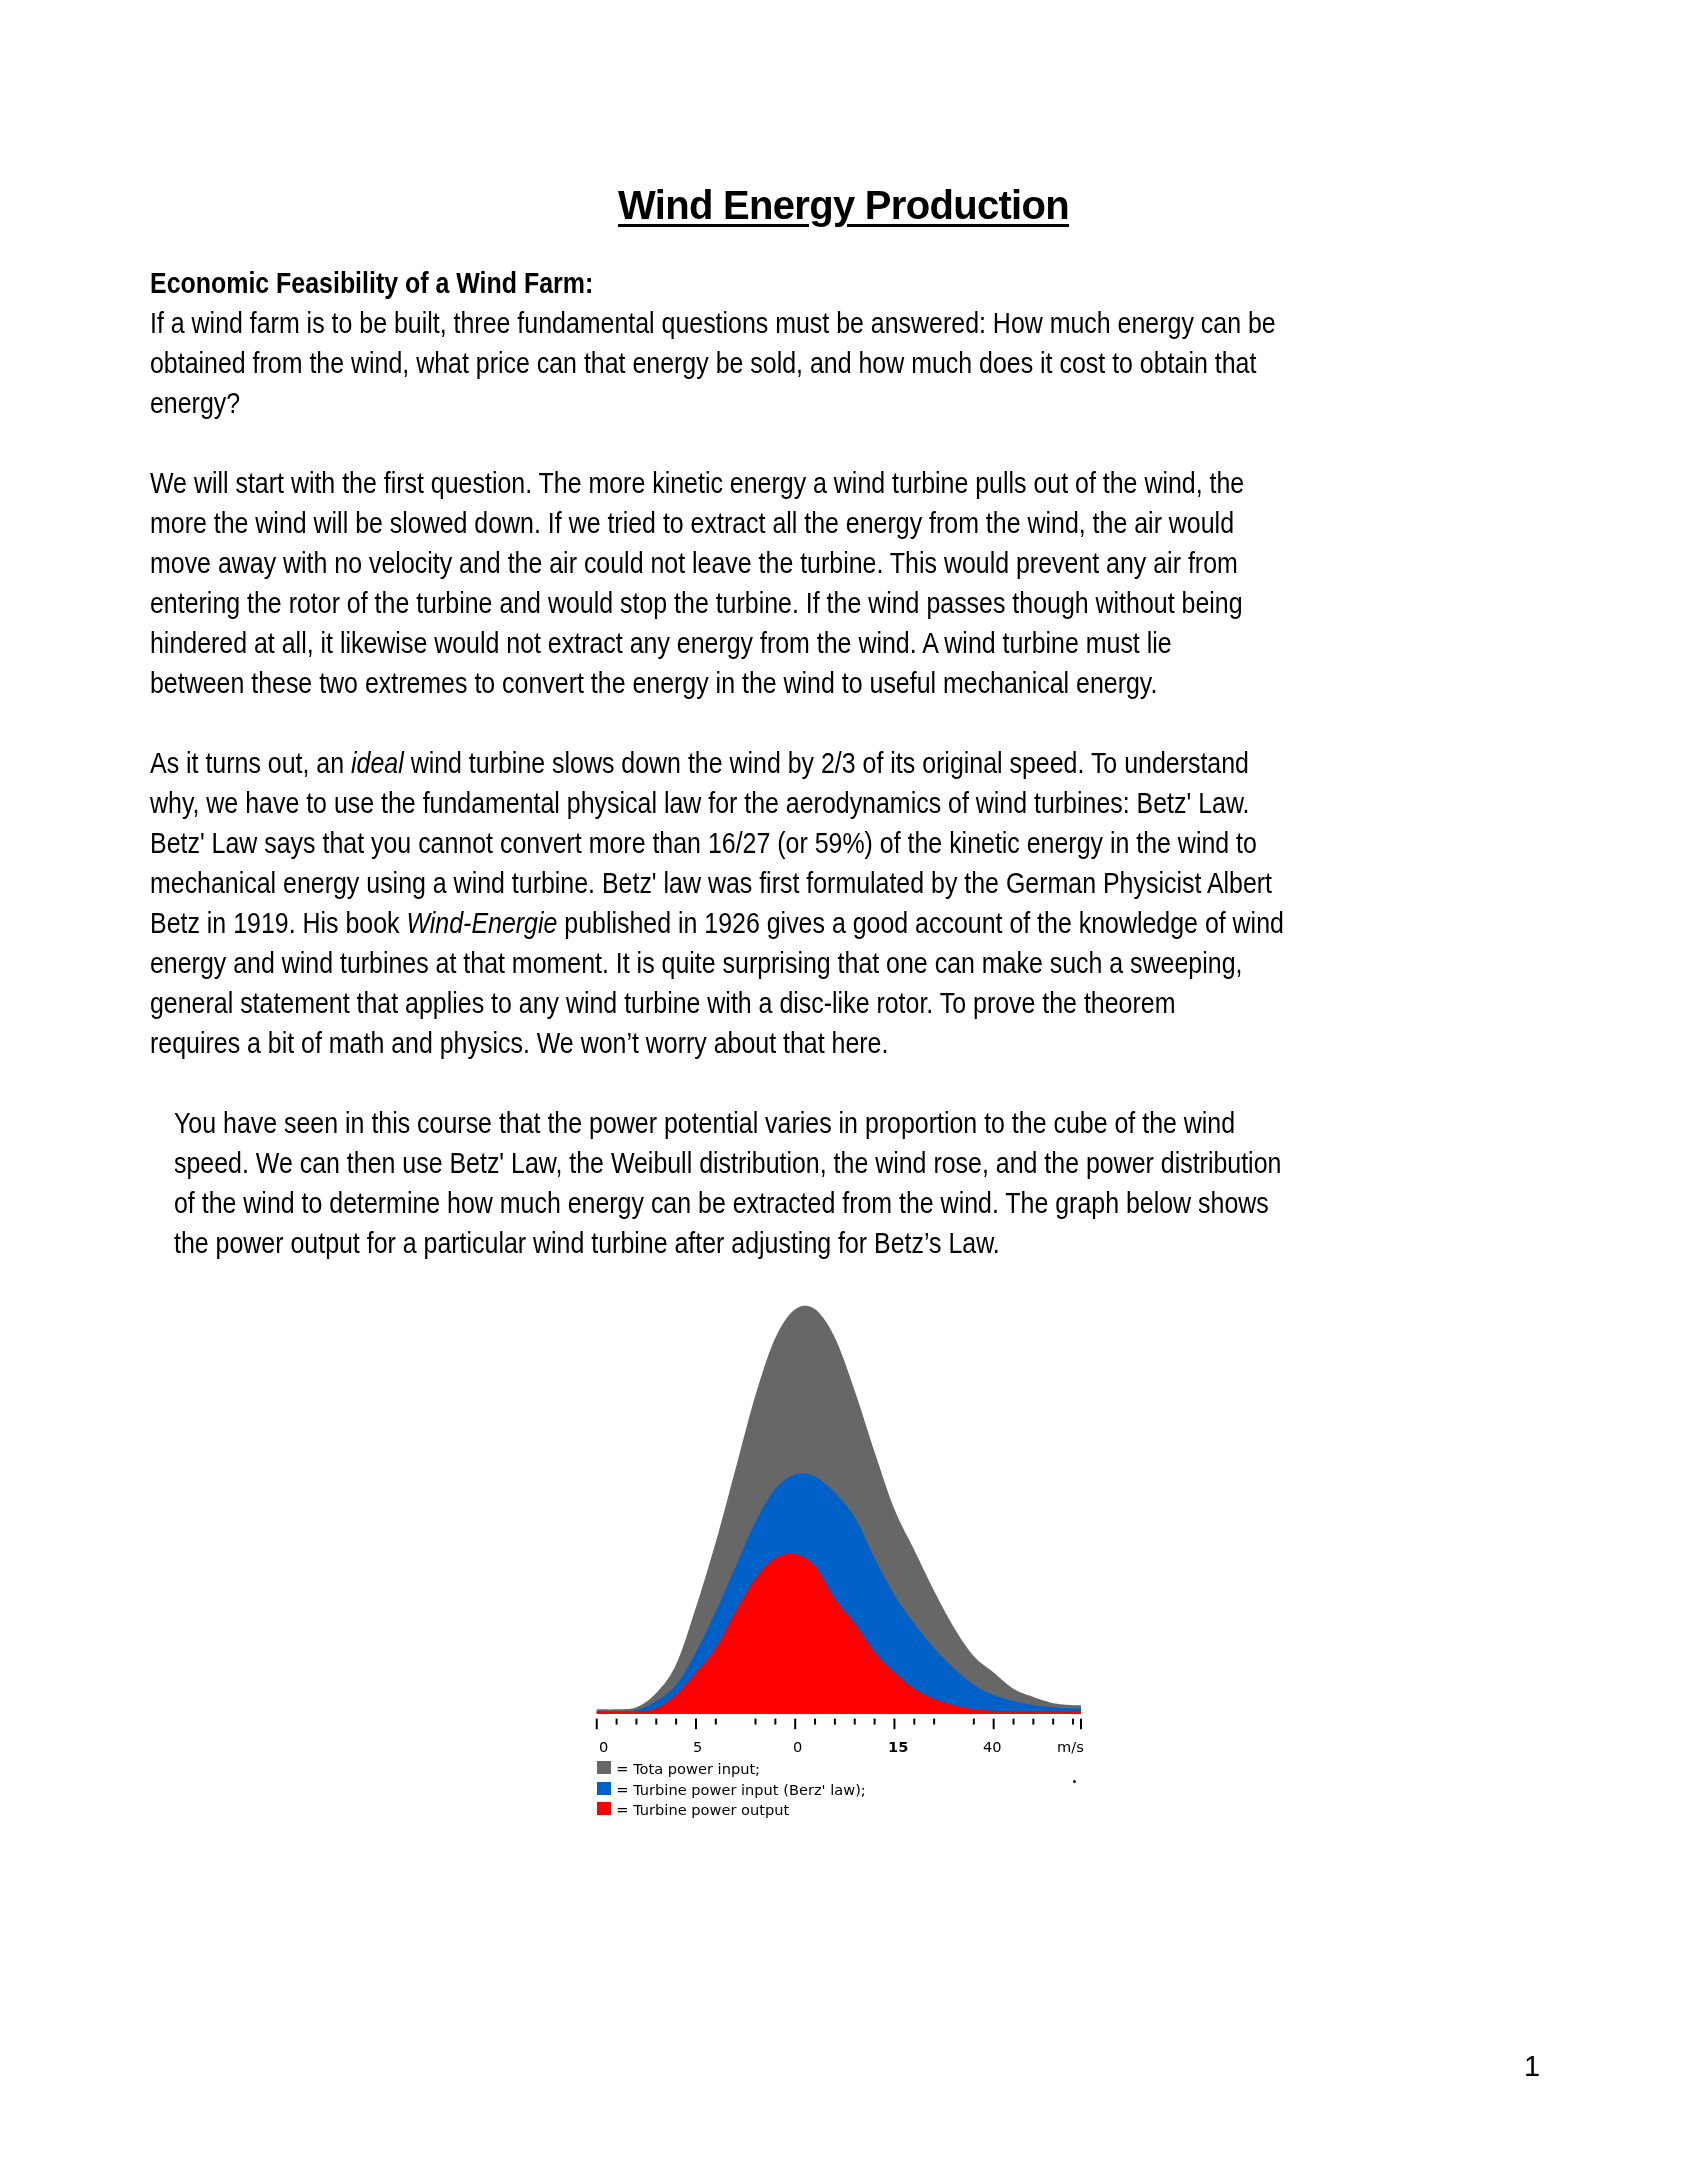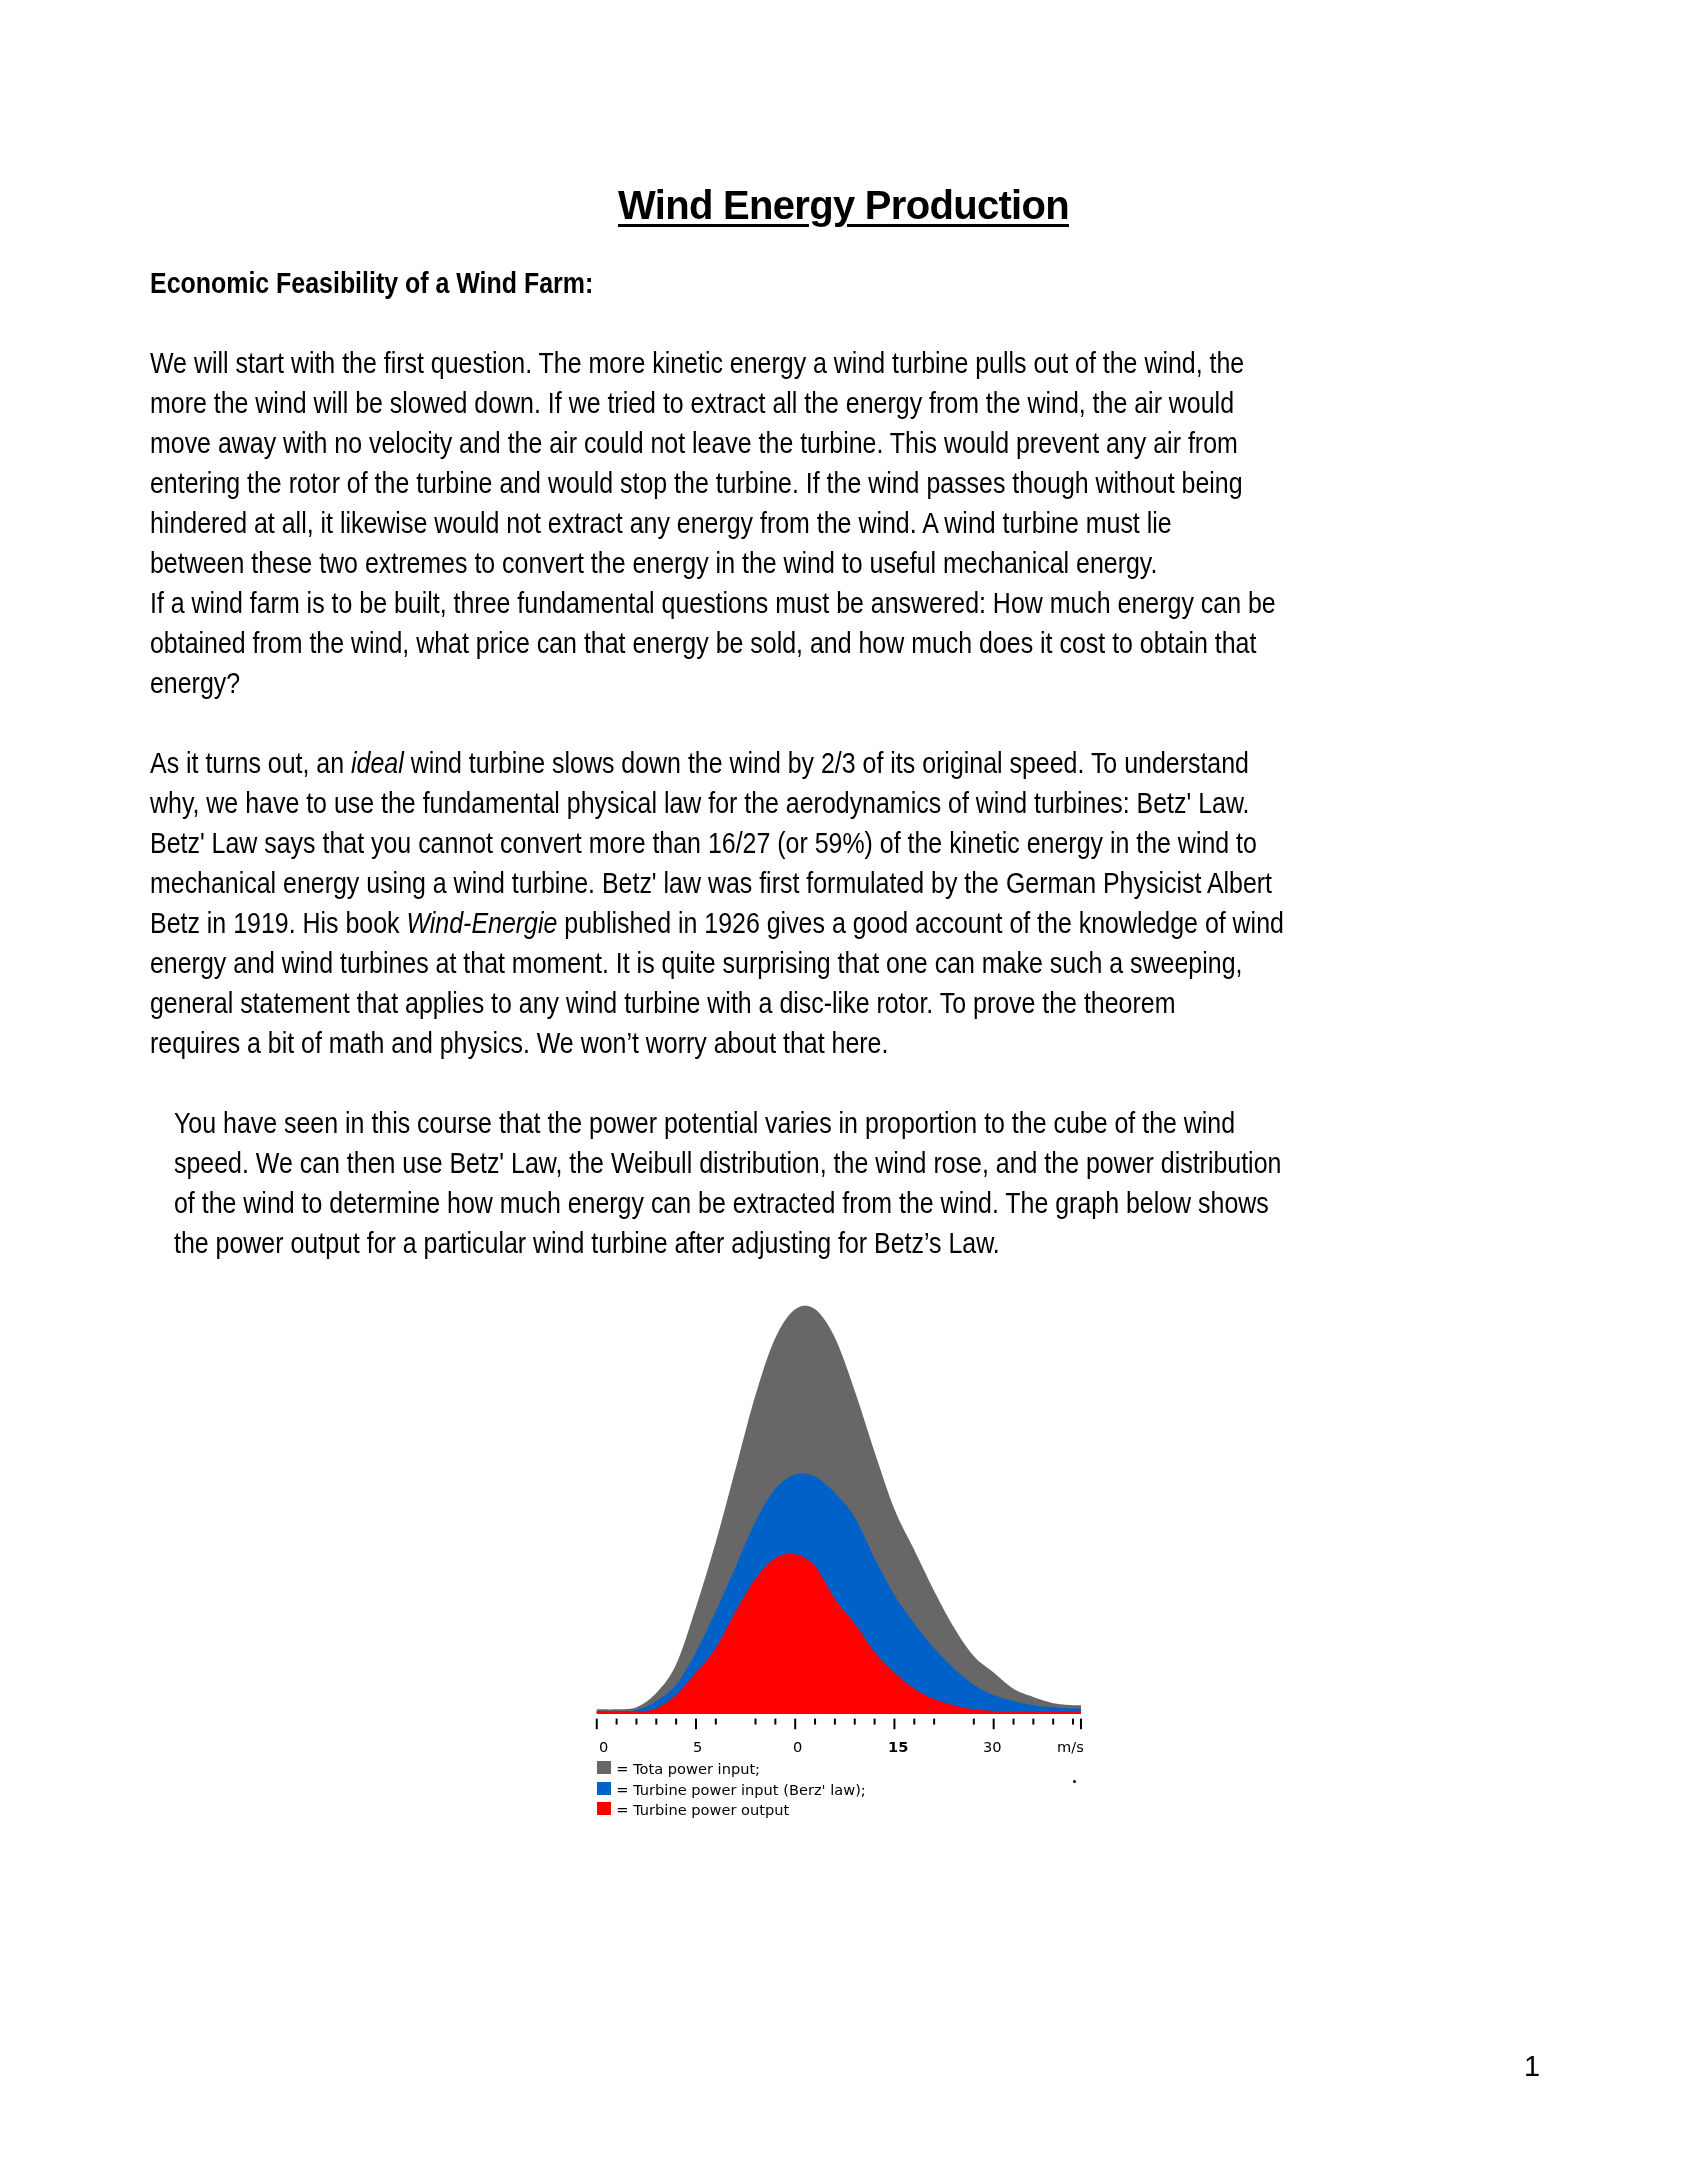--- a/index.html
+++ b/index.html
@@ -30,32 +30,32 @@
 
 <div class="page">
 
   <div class="title">
     <span>Wind Energy Production</span>
   </div>
 
   <div class="text-block" id="text-block" style="top: 263px;">
     <span class="line heading" style="transform: scaleX(0.86);">Economic Feasibility of a Wind Farm:</span>
     <div id="paragraphs">
+        <div>
+          <span class="line" style="transform: scaleX(0.86);">If a wind farm is to be built, three fundamental questions must be answered: How much energy can be</span>
+          <span class="line" style="transform: scaleX(0.86);">obtained from the wind, what price can that energy be sold, and how much does it cost to obtain that</span>
+          <span class="line" style="transform: scaleX(0.86);">energy?</span>
+        </div>
         <div style="margin-top: 40px;">
           <span class="line" style="transform: scaleX(0.86);">We will start with the first question. The more kinetic energy a wind turbine pulls out of the wind, the</span>
           <span class="line" style="transform: scaleX(0.86);">more the wind will be slowed down. If we tried to extract all the energy from the wind, the air would</span>
           <span class="line" style="transform: scaleX(0.86);">move away with no velocity and the air could not leave the turbine. This would prevent any air from</span>
           <span class="line" style="transform: scaleX(0.86);">entering the rotor of the turbine and would stop the turbine. If the wind passes though without being</span>
           <span class="line" style="transform: scaleX(0.86);">hindered at all, it likewise would not extract any energy from the wind. A wind turbine must lie</span>
           <span class="line" style="transform: scaleX(0.86);">between these two extremes to convert the energy in the wind to useful mechanical energy.</span>
-        </div>
-        <div>
-          <span class="line" style="transform: scaleX(0.86);">If a wind farm is to be built, three fundamental questions must be answered: How much energy can be</span>
-          <span class="line" style="transform: scaleX(0.86);">obtained from the wind, what price can that energy be sold, and how much does it cost to obtain that</span>
-          <span class="line" style="transform: scaleX(0.86);">energy?</span>
         </div>
         <div style="margin-top: 40px;">
           <span class="line" style="transform: scaleX(0.86);">As it turns out, an <span class="em">ideal</span> wind turbine slows down the wind by 2/3 of its original speed. To understand</span>
           <span class="line" style="transform: scaleX(0.86);">why, we have to use the fundamental physical law for the aerodynamics of wind turbines: Betz' Law.</span>
           <span class="line" style="transform: scaleX(0.86);">Betz' Law says that you cannot convert more than 16/27 (or 59%) of the kinetic energy in the wind to</span>
           <span class="line" style="transform: scaleX(0.86);">mechanical energy using a wind turbine. Betz' law was first formulated by the German Physicist Albert</span>
           <span class="line" style="transform: scaleX(0.86);">Betz in 1919. His book <span class="em">Wind-Energie</span> published in 1926 gives a good account of the knowledge of wind</span>
           <span class="line" style="transform: scaleX(0.86);">energy and wind turbines at that moment. It is quite surprising that one can make such a sweeping,</span>
           <span class="line" style="transform: scaleX(0.86);">general statement that applies to any wind turbine with a disc-like rotor. To prove the theorem</span>
           <span class="line" style="transform: scaleX(0.86);">requires a bit of math and physics. We won’t worry about that here.</span>
@@ -98,21 +98,21 @@
         <rect x="1560.5" y="2598" width="3" height="9" fill="#000"></rect>
         <rect x="1590.5" y="2598" width="3" height="9" fill="#000"></rect>
         <rect x="1620.5" y="2598" width="3" height="9" fill="#000"></rect>
         <rect x="1632.5" y="2598" width="3" height="16" fill="#000"></rect>
       </svg>
     <div id="tick-labels">
         <div class="axis-label" style="left: 599px; top: 1739px;">0</div>
         <div class="axis-label" style="left: 693px; top: 1739px;">5</div>
         <div class="axis-label" style="left: 793px; top: 1739px;">0</div>
         <div class="axis-label" style="left: 888px; top: 1739px; font-weight: bold;">15</div>
-        <div class="axis-label" style="left: 983px; top: 1739px;">30</div>
+        <div class="axis-label" style="left: 983px; top: 1739px;">40</div>
         <div class="axis-label" style="left: 1057px; top: 1739px;">m/s</div>
       </div>
     <div class="legend" id="legend">
         <div class="legend-row">
           <span class="swatch" style="background: rgb(103, 103, 103);"></span>
           <span class="legend-text">= Tota power input;</span>
         </div>
         <div class="legend-row">
           <span class="swatch" style="background: rgb(0, 98, 200);"></span>
           <span class="legend-text">= Turbine power input (Berz' law);</span>

